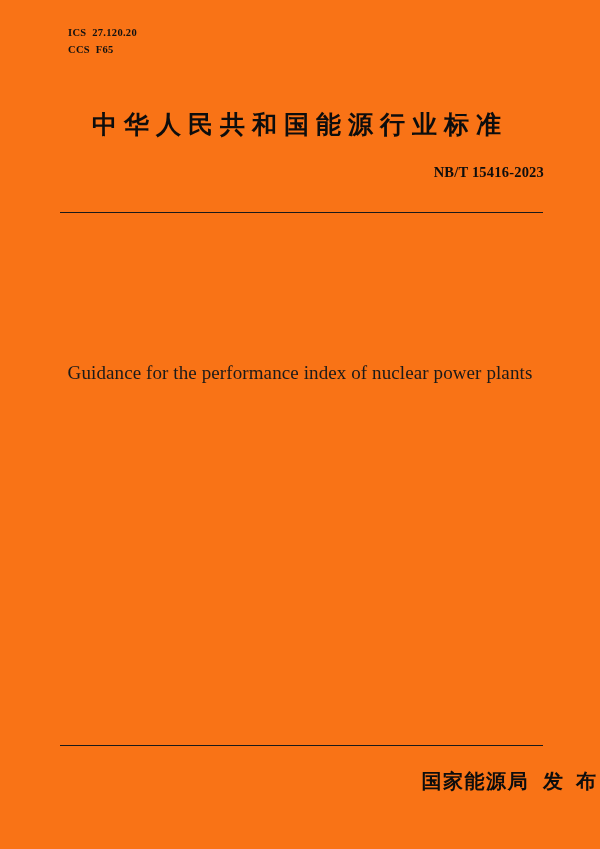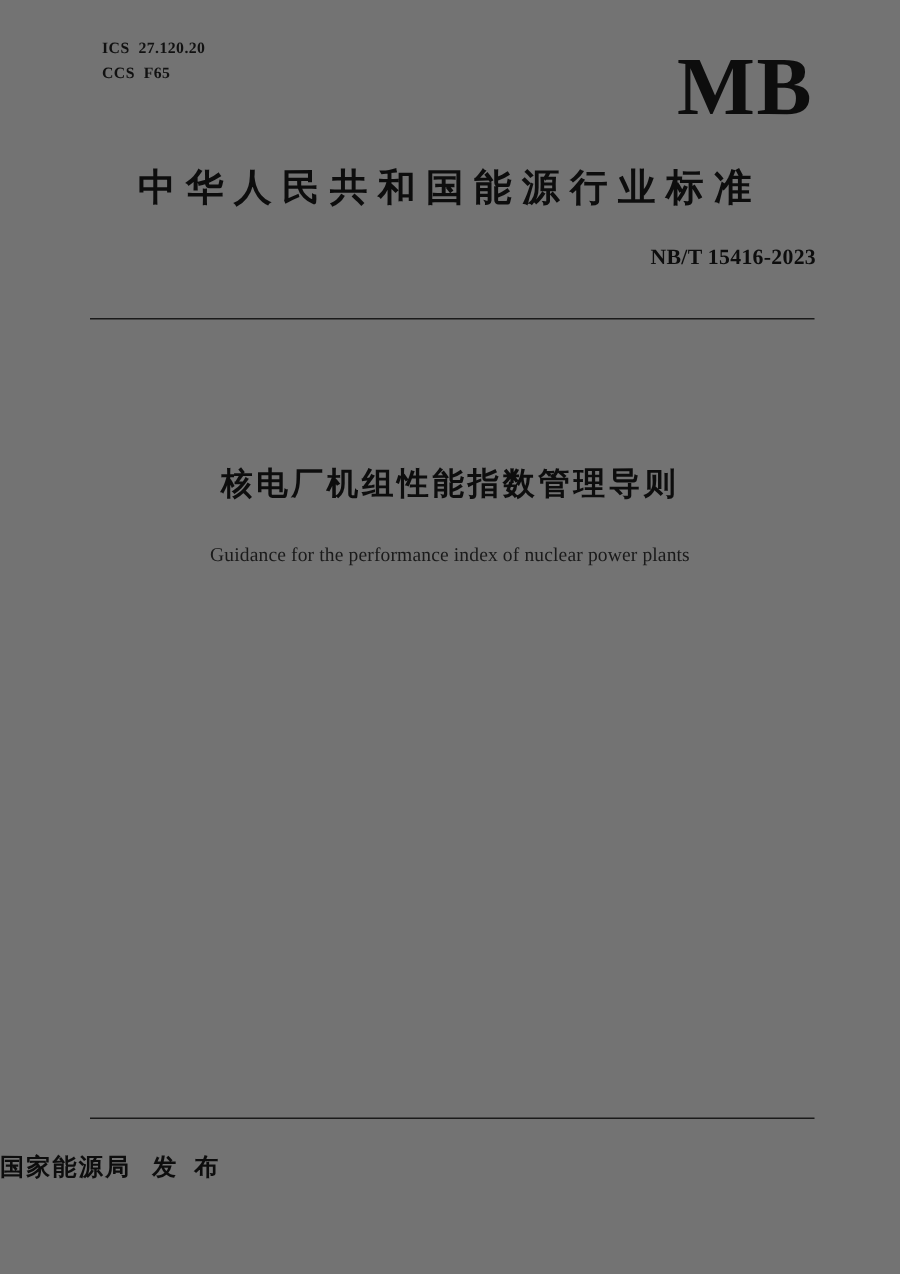--- a/index.html
+++ b/index.html
@@ -11,21 +11,21 @@
     width: 600px;
     height: 849px;
     position: relative;
     font-family: "Liberation Serif", serif;
     color: #111111;
     overflow: hidden;
   }
   .page {
     position: absolute;
     inset: 0;
-    background: #737373;
+    background: #f97316;
   }
 
   
   .codes {
     position: absolute;
     left: 68px;
     top: 24px;
     font-family: "Liberation Serif", serif;
     font-weight: bold;
     font-size: 10.5px;
@@ -100,21 +100,21 @@
   }
 
   
   .doc-title-en {
     position: absolute;
     left: 0;
     right: 0;
     top: 362px;
     text-align: center;
     font-family: "Liberation Serif", serif;
-    font-size: 13px;
+    font-size: 19px;
     letter-spacing: 0.1px;
     color: #1a1a1a;
   }
 
   
   .footer-dates {
     position: absolute;
     left: 60px;
     right: 57px;
     top: 718px;
@@ -150,49 +150,47 @@
     height: 0;
     border-top: 1.6px solid #1a1a1a;
   }
 
   
   .publisher {
     position: absolute;
     left: 0;
     right: 0;
     top: 768px;
-    text-align: left;
+    text-align: right;
     font-family: "Liberation Serif", serif;
     font-weight: bold;
-    font-size: 16px;
+    font-size: 20px;
     letter-spacing: 1.5px;
     color: #0d0d0d;
   }
   .publisher .pub-name { letter-spacing: 1.5px; }
   .publisher .pub-verb { margin-left: 14px; letter-spacing: 4px; }
 </style>
 </head>
 <body>
 
 <div class="page">
 
   <div class="codes">
     <div>ICS  27.120.20</div>
     <div>CCS  F65</div>
   </div>
 
-  <div class="mb-logo">MB</div>
 
   <div class="std-title">中华人民共和国能源行业标准</div>
 
   <div class="std-number">NB/T 15416-2023</div>
 
   <div class="rule-top"></div>
 
-  <div class="doc-title-cn">核电厂机组性能指数管理导则</div>
 
   <div class="doc-title-en">Guidance for the performance index of nuclear power plants</div>
 
 
   <div class="rule-bottom"></div>
 
   <div class="publisher">
     <span class="pub-name">国家能源局</span><span class="pub-verb">发 布</span>
   </div>
 

